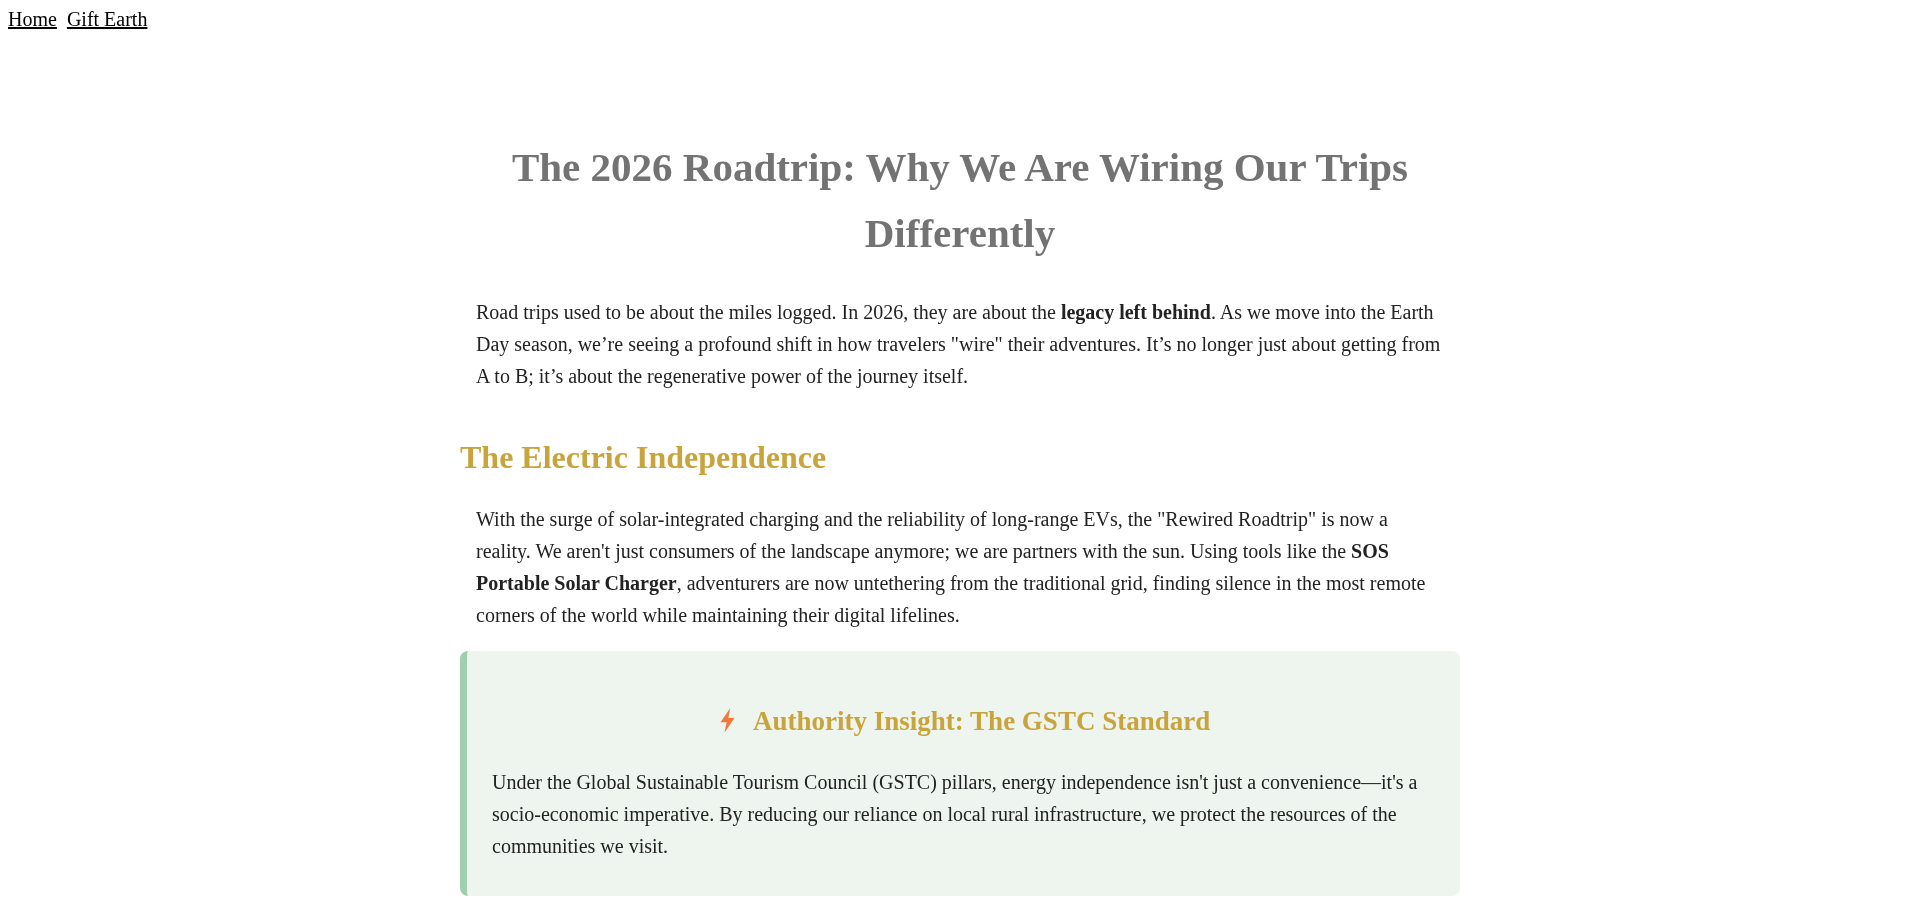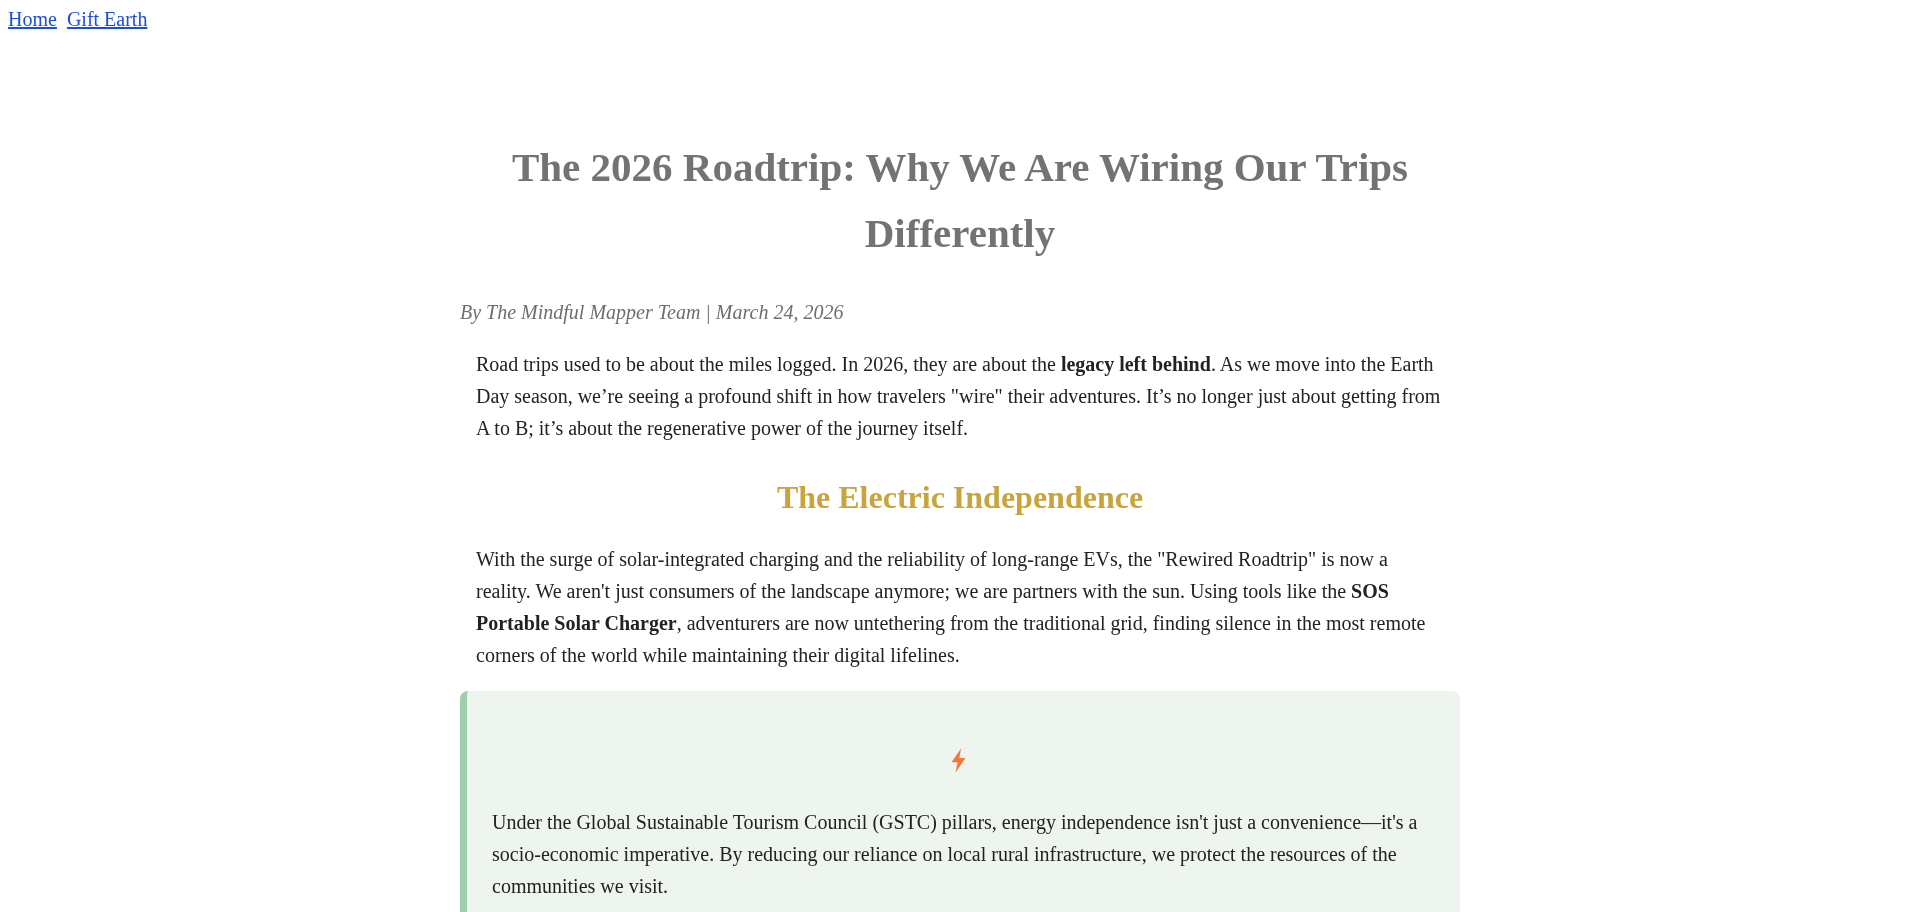--- a/index.html
+++ b/index.html
@@ -8,21 +8,21 @@
     margin: 8px;
     min-height: 912px;
     font-family: "Liberation Serif", serif;
     color: #222222;
   }
   nav[data-name="top-nav"] {
     font-size: 20px;
     line-height: 1.15;
   }
   nav a {
-    color: #1d4ed8;
+    color: #000000;
     text-decoration: underline;
     margin-right: 5px;
   }
   article {
     max-width: 1000px;
     margin: 0 auto;
   }
   h1 {
     font-size: 41px;
     font-weight: bold;
@@ -41,23 +41,23 @@
   p.body-text {
     font-size: 20px;
     line-height: 1.6;
     margin: 20px 16px;
   }
   p.body-text strong { font-weight: bold; }
   h2 {
     font-size: 32px;
     font-weight: bold;
     line-height: 1.6;
-    text-align: center;
+    text-align: left;
     color: #c9a43c;
-    margin: 28px 0 8px;
+    margin: 40px 0 8px;
   }
   aside.callout {
     background: #edf5ee;
     border-left: 7px solid #a0cfae;
     border-radius: 8px;
     padding: 14px 25px 34px;
     margin: 20px 0 0;
   }
   aside.callout h3 {
     font-size: 27px;
@@ -80,32 +80,32 @@
 
 <nav data-name="top-nav">
   <a href="#" data-name="nav-link-home">Home</a>
   <a href="#" data-name="nav-link-gift-shop">Gift Earth</a>
 </nav>
 
 <article data-name="blog-post">
 
   <h1 data-name="post-title">The 2026 Roadtrip: Why We Are Wiring Our Trips Differently</h1>
 
-  <p class="byline" data-name="byline">By The Mindful Mapper Team | March 24, 2026</p>
 
   <p class="body-text" data-name="intro-paragraph"><span>Road trips used to be about the miles logged. In 2026, they are about the </span><strong>legacy left behind</strong><span>. As we move into the Earth Day season, we’re seeing a profound shift in how travelers "wire" their adventures. It’s no longer just about getting from A to B; it’s about the regenerative power of the journey itself.</span></p>
 
   <h2 data-name="section-heading-electric-independence">The Electric Independence</h2>
 
   <p class="body-text" data-name="section-paragraph"><span>With the surge of solar-integrated charging and the reliability of long-range EVs, the "Rewired Roadtrip" is now a reality. We aren't just consumers of the landscape anymore; we are partners with the sun. Using tools like the </span><strong>SOS Portable Solar Charger</strong><span>, adventurers are now untethering from the traditional grid, finding silence in the most remote corners of the world while maintaining their digital lifelines.</span></p>
 
   <aside class="callout" data-name="authority-insight-callout">
     <h3 data-name="callout-title">
       <span class="bolt" data-name="lightning-bolt-icon">
         <svg width="21" height="27" viewBox="0 0 24 30" aria-hidden="true">
           <polygon points="15,1 4,17 11,17 8.5,29 20,12 13,12" fill="#f2793b"></polygon>
         </svg>
       </span>
+      <span data-name="callout-title-text">Authority Insight: The GSTC Standard</span>
     </h3>
     <p class="body-text callout-body" data-name="callout-body">Under the Global Sustainable Tourism Council (GSTC) pillars, energy independence isn't just a convenience—it's a socio-economic imperative. By reducing our reliance on local rural infrastructure, we protect the resources of the communities we visit.</p>
   </aside>
 
 </article>
 
 </body></html>

